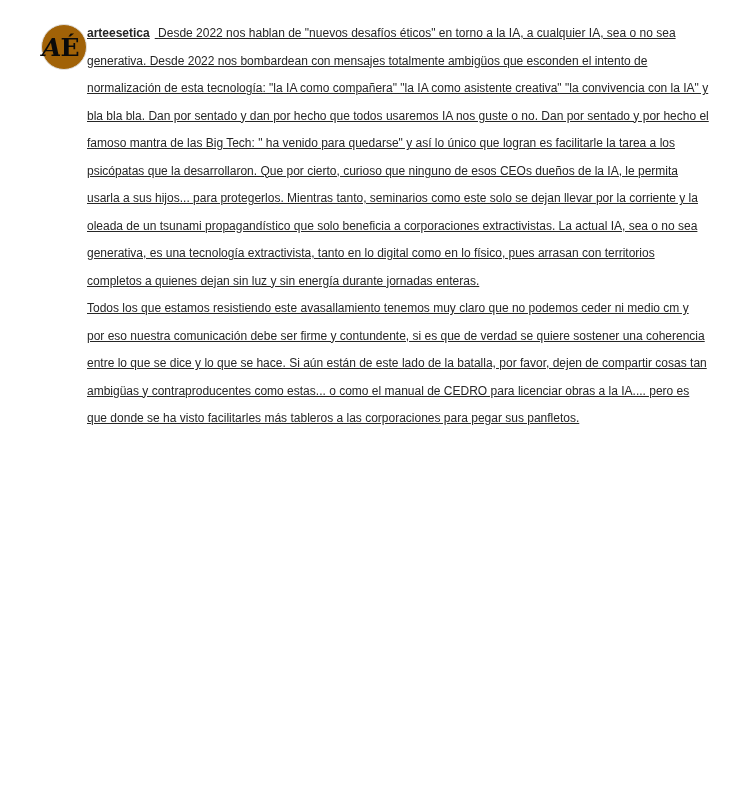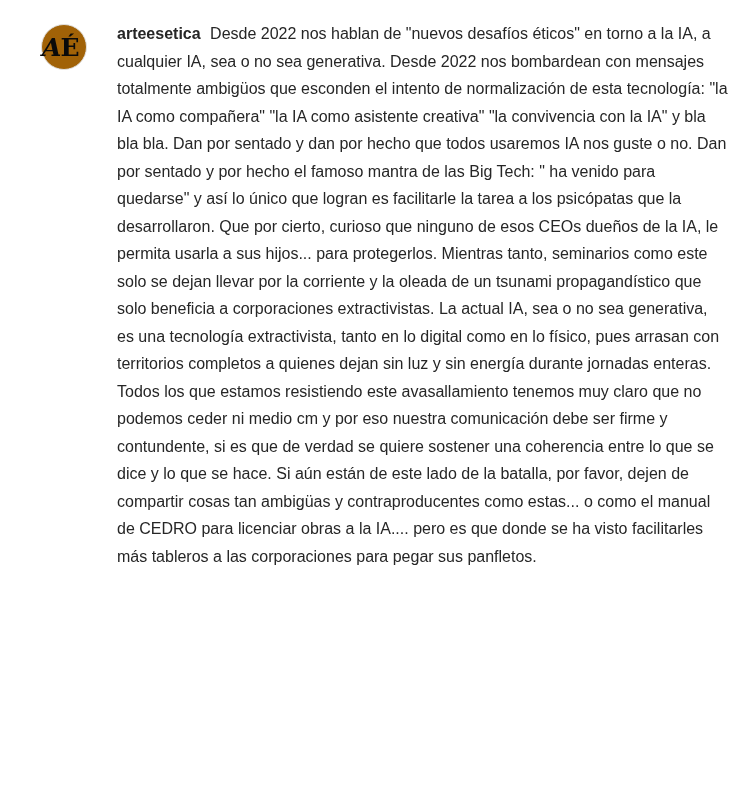--- a/index.html
+++ b/index.html
@@ -43,27 +43,27 @@
   }
   .monogram .letter-a {
     font-style: italic;
     font-weight: 600;
   }
   .monogram .letter-e {
     font-style: normal;
     font-weight: 700;
   }
   .content {
-    margin-left: 30px;
     width: 622px;
     margin-top: -2px;
     color: #262626;
-    font-size: 16px;
+    font-size: 12px;
     line-height: 27.5px;
     word-wrap: break-word;
+    text-decoration: underline;
   }
   .content p {
     margin: 0;
     padding: 0;
   }
   .username {
     font-weight: 700;
     color: #262626;
     margin-right: 5px;
     cursor: pointer;

